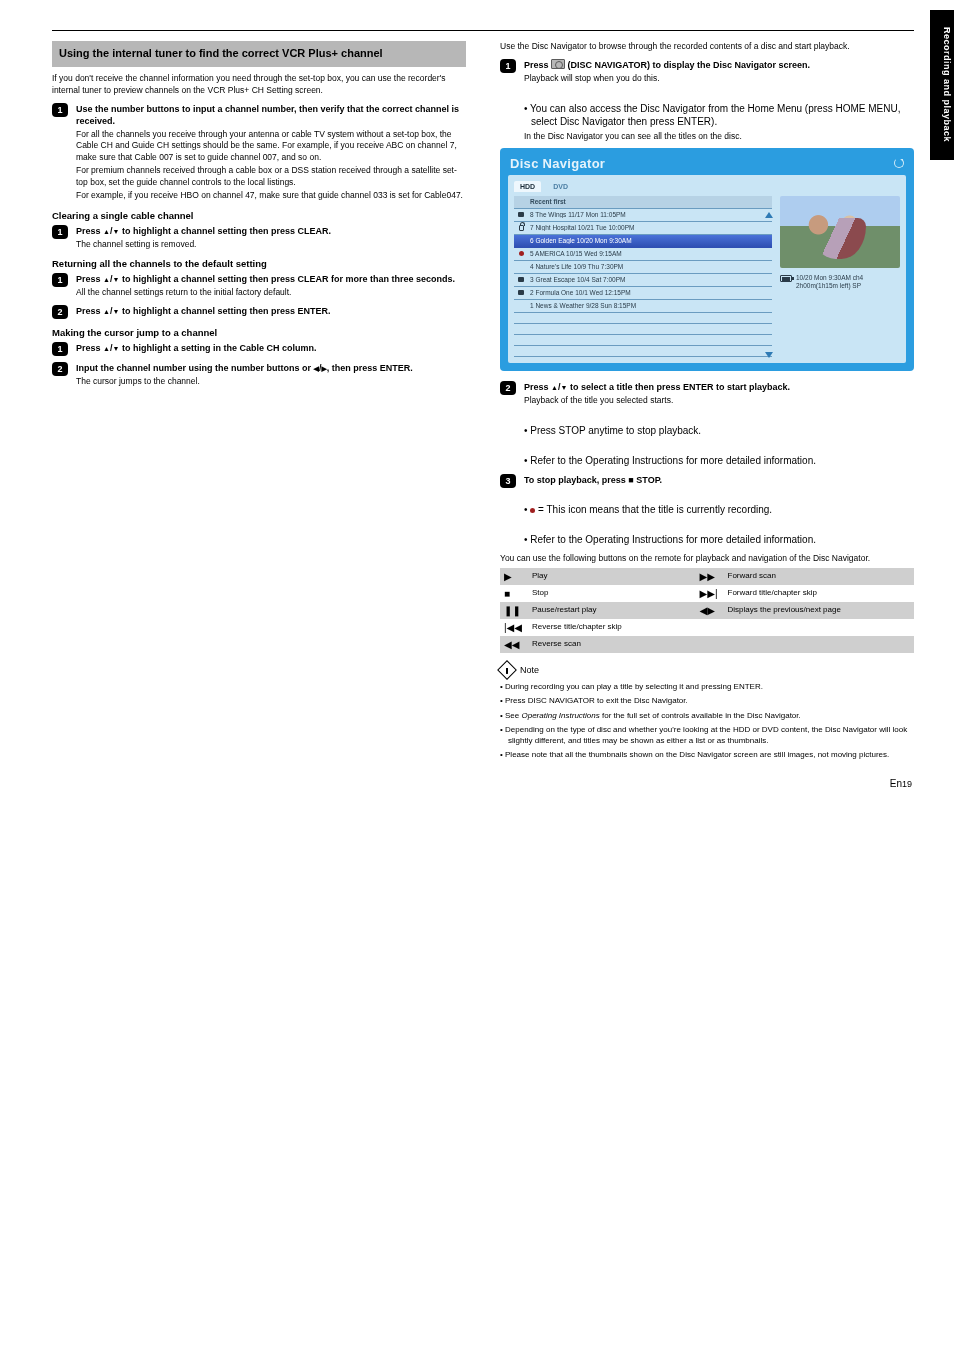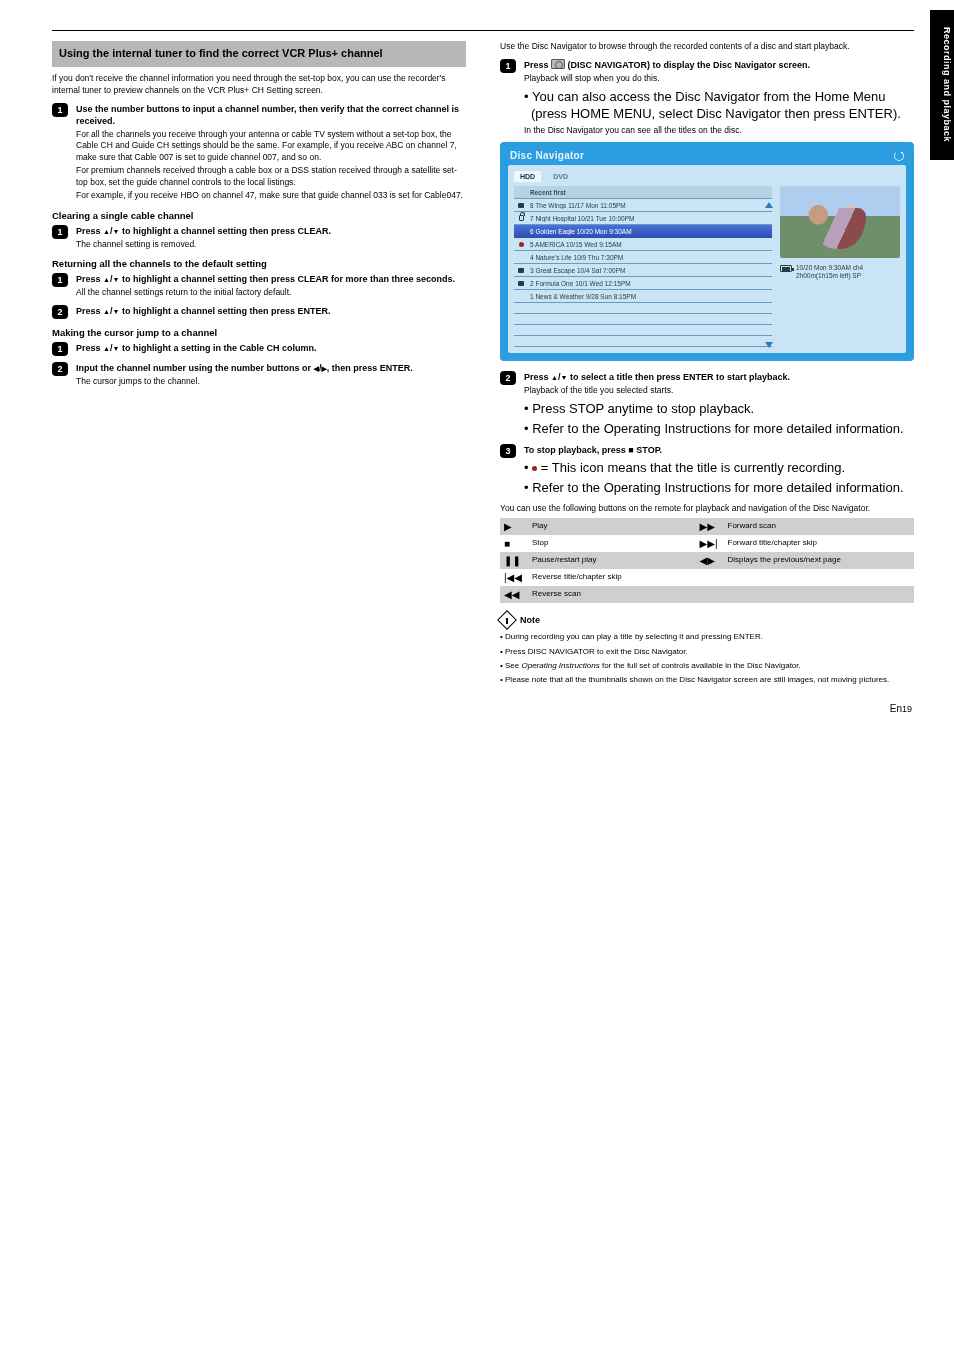--- a/index.html
+++ b/index.html
@@ -66,24 +66,24 @@
   }
   .step-text {
     flex: 1 1 auto;
     font-size: 9px;
     font-weight: bold;
     line-height: 1.35;
   }
   .step-text .light { font-weight: normal; font-size: 8.5px; display: block; margin-top: 2px; }
   .step-text .note {
     font-weight: normal;
-    font-size: 13px;
+    font-size: 10px;
     line-height: 1.35;
     display: block;
-    margin-top: 3px;
+    margin-top: 17px;
     text-indent: -7px;
     padding-left: 7px;
   }
   .subhead { font-weight: bold; font-size: 9.5px; margin: 8px 0 4px 0; }
   .arrow-up::before { content: "▲"; font-size: 7px; }
   .arrow-down::before { content: "▼"; font-size: 7px; }
   .arrow-left::before { content: "◀"; font-size: 7px; }
   .arrow-right::before { content: "▶"; font-size: 7px; }
   .disc-icon {
     display: inline-block;
@@ -108,21 +108,21 @@
     background: #2b9de0;
     border-radius: 4px;
     padding: 8px;
     margin: 6px 0 10px 0;
   }
   .dn-header {
     display: flex;
     justify-content: space-between;
     align-items: center;
     color: #e5f3fb;
-    font-size: 10px;
+    font-size: 13px;
     font-weight: bold;
     letter-spacing: 0.3px;
     padding: 0 2px 4px 2px;
   }
   .dn-refresh {
     width: 10px; height: 10px;
     border: 1.5px solid #cfe9f7;
     border-top-color: transparent;
     border-radius: 50%;
     position: relative;
@@ -289,21 +289,21 @@
   }
   .keys-table td.spacer { width: 14px; padding: 0; }
   .kchar { font-family: Arial, sans-serif; }
   .notes {
     margin-top: 10px;
   }
   .notes-h {
     display: flex;
     align-items: center;
     gap: 6px;
-    font-weight: bold;
+    font-weight: normal;
     font-size: 9px;
     margin-bottom: 4px;
   }
   .notes-ico {
     width: 14px; height: 14px; border: 1.5px solid #000;
     position: relative;
     transform: rotate(45deg);
   }
   .notes-ico::after {
     content: ""; position: absolute; inset: 2px;
@@ -569,20 +569,21 @@
 
     <div class="notes">
       <div class="notes-h">
         <span class="notes-ico"></span>
         <span>Note</span>
       </div>
       <ul class="note-list">
         <li>During recording you can play a title by selecting it and pressing ENTER.</li>
         <li>Press DISC NAVIGATOR to exit the Disc Navigator.</li>
         <li>See <em>Operating Instructions</em> for the full set of controls available in the Disc Navigator.</li>
+        <li>Depending on the type of disc and whether you're looking at the HDD or DVD content, the Disc Navigator will look slightly different, and titles may be shown as either a list or as thumbnails.</li>
         <li>Please note that all the thumbnails shown on the Disc Navigator screen are still images, not moving pictures.</li>
       </ul>
     </div>
 
   </div>
 </div>
 
 <div class="pg-lang">En</div>
 <div class="pg-num">19</div>
 

